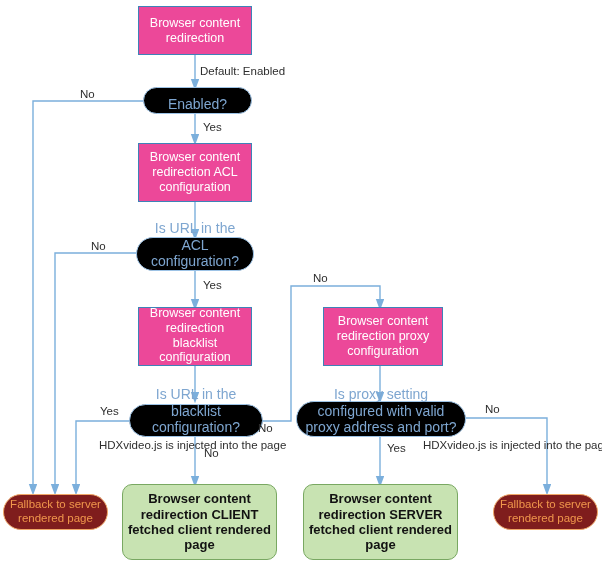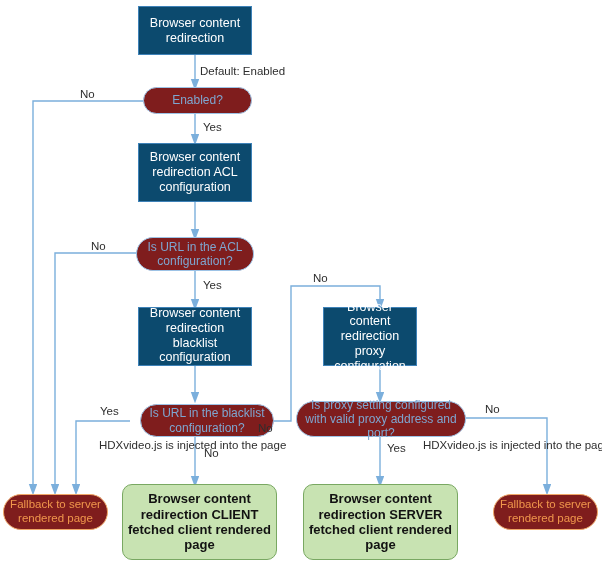--- a/index.html
+++ b/index.html
@@ -26,31 +26,32 @@
   .node {
     position: absolute;
     box-sizing: border-box;
     display: flex;
     align-items: center;
     justify-content: center;
     text-align: center;
     line-height: 1.18;
   }
   .process {
-    background: #0c4a6e;
+    background: #ec4899;
     border: 1px solid #3E82B8;
     color: #FFFFFF;
     font-size: 12.5px;
   }
   .decision {
-    background: #7f1d1d;
+    background: #000000;
     border: 1px solid #9DC3E6;
     border-radius: 100px;
     color: #7EA6D0;
-    font-size: 12px;
+    font-size: 14px;
+    align-items: flex-end;
   }
   .terminal-green {
     background: #C8E3B2;
     border: 1px solid #79A862;
     border-radius: 10px;
     color: #121212;
     font-size: 13px;
     font-weight: bold;
   }
   .terminal-orange {
@@ -131,25 +132,25 @@
   </div>
 
   <div class="node decision" style="left:136px; top:237px; width:118px; height:34px;">
     <span class="node-text">Is URL in the ACL configuration?</span>
   </div>
 
   <div class="node process" style="left:138px; top:307px; width:114px; height:59px;align-items:flex-end;">
     <span class="node-text">Browser content redirection blacklist configuration</span>
   </div>
 
-  <div class="node decision" style="left:140px; top:404px; width:134px; height:33px;">
+  <div class="node decision" style="left:129px; top:404px; width:134px; height:33px;">
     <span class="node-text">Is URL in the blacklist configuration?</span>
   </div>
 
-  <div class="node process" style="left:323px; top:307px; width:94px; height:59px;">
+  <div class="node process" style="left:323px; top:307px; width:120px; height:59px;">
     <span class="node-text">Browser content redirection proxy configuration</span>
   </div>
 
   <div class="node decision" style="left:296px; top:401px; width:170px; height:36px;">
     <span class="node-text">Is proxy setting configured with valid proxy address and port?</span>
   </div>
 
   <div class="node terminal-green" style="left:122px; top:484px; width:155px; height:76px;">
     <span class="node-text">Browser content redirection CLIENT fetched client rendered page</span>
   </div>

